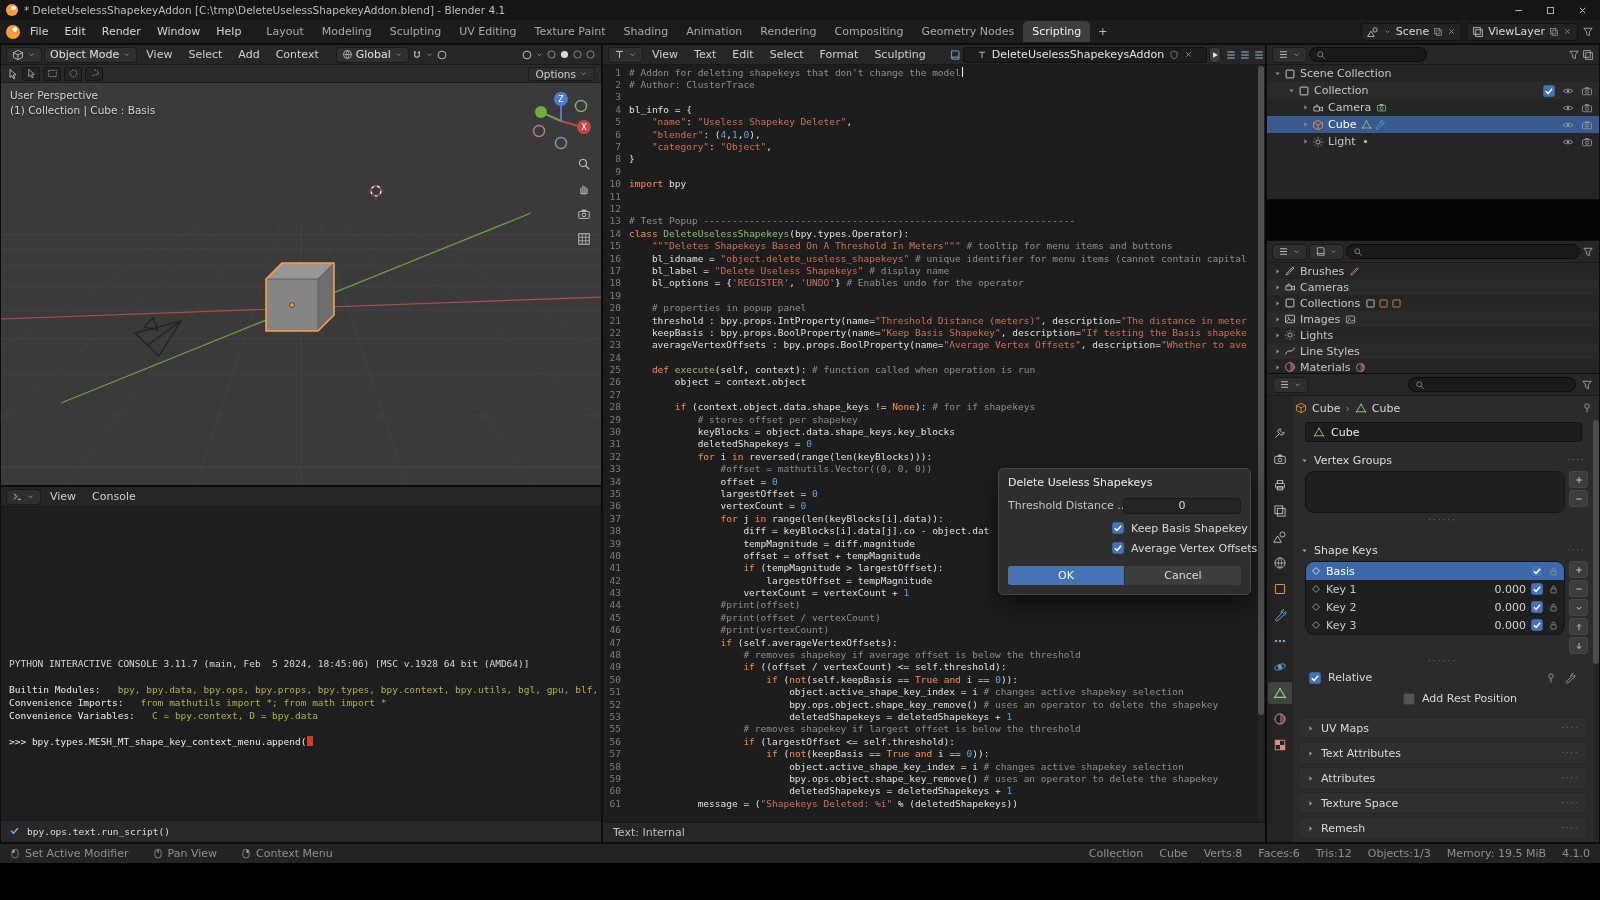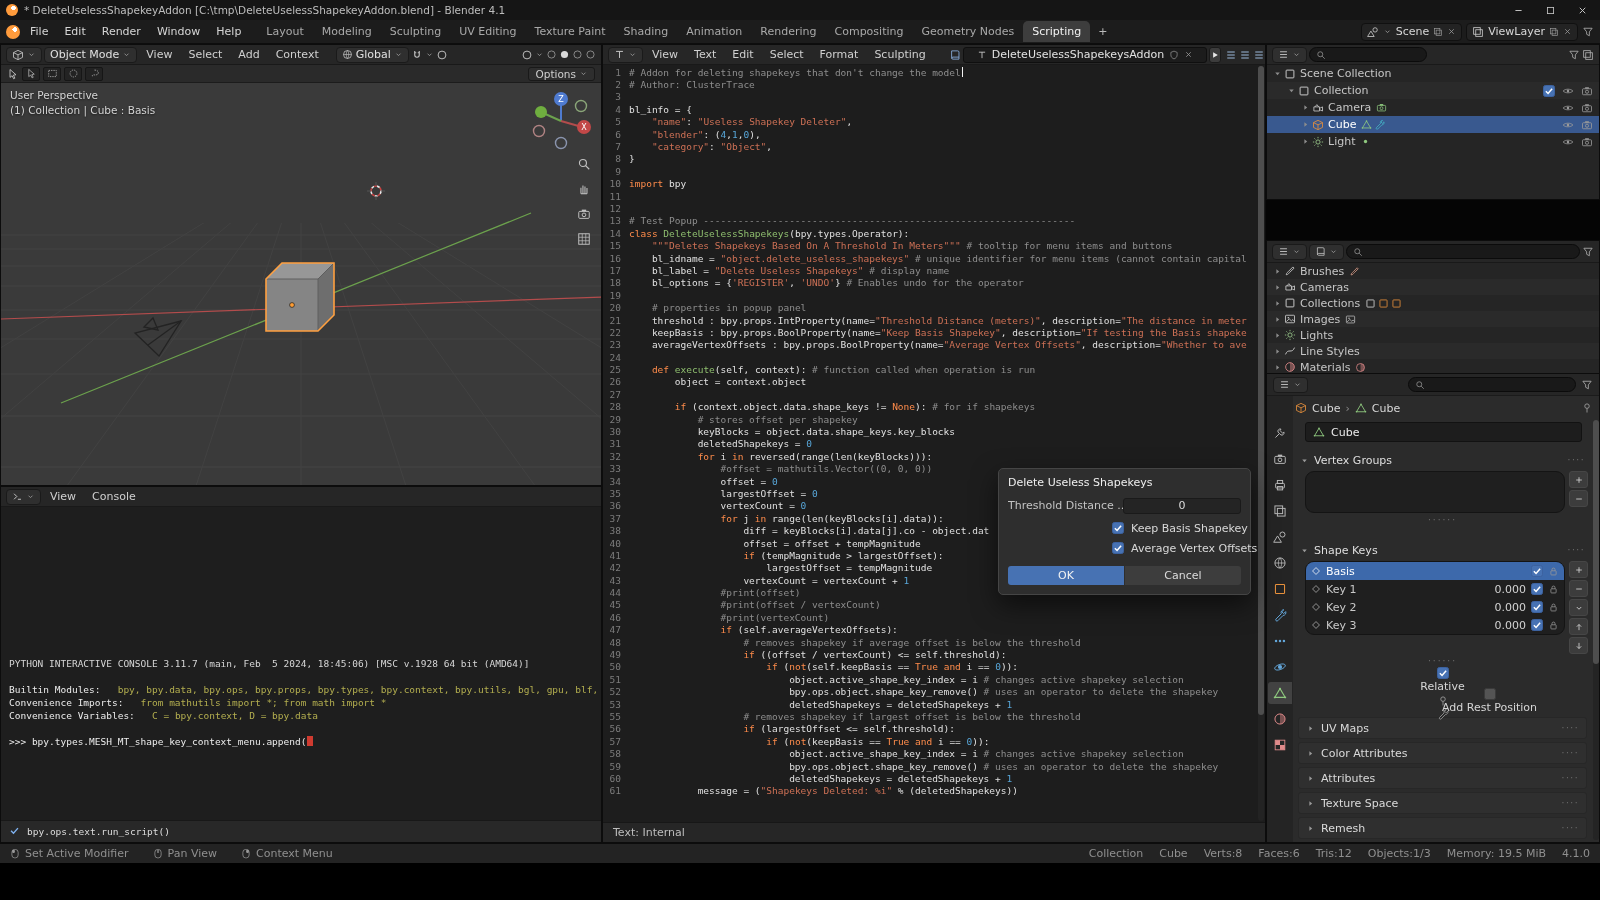--- a/index.html
+++ b/index.html
@@ -128,21 +128,21 @@
 .plist{flex:1;background:#1f1f1f;border:1px solid #141414;border-radius:9px;overflow:hidden;}
 .plist.vg{height:42px;}
 .plist.sk{height:74px;}
 .pbtns{width:19px;display:flex;flex-direction:column;gap:2px;}
 .pbtn{height:17px;background:#3c3c3c;border:1px solid #464646;border-radius:3px;
   display:flex;align-items:center;justify-content:center;color:#cfcfcf;}
 .sk-row{height:18px;display:flex;align-items:center;gap:5px;padding:0 5px;color:#c9c9c9;white-space:nowrap;}
 .sk-row.selected{background:#3d69ab;color:#fff;}
 .sk-val{margin-left:auto;width:42px;text-align:right;color:#d3d3d3;}
 .grip-row{height:13px;display:flex;align-items:center;justify-content:center;color:#6d6d6d;letter-spacing:2px;font-size:9px;}
-.crow{height:21px;display:flex;align-items:center;gap:1px;padding:0 16px;color:#d6d6d6;flex-direction:column;}
+.crow{height:21px;display:flex;align-items:center;gap:7px;padding:0 16px;color:#d6d6d6;}
 .cpanel{height:22px;background:#2f2f2f;border:1px solid #272727;border-radius:3px;margin:3px 5px;
   display:flex;align-items:center;gap:6px;padding:0 7px;color:#dadada;}
 #props-scroll{position:absolute;right:0;top:46px;width:6px;bottom:2px;background:#242424;border-radius:3px;}
 #props-thumb{position:absolute;left:0;top:0;width:6px;height:58%;background:#4e4e4e;border-radius:3px;}
 
 #statusbar{position:absolute;left:0;top:843px;width:1600px;height:20px;background:#232323;border-top:1px solid #0c0c0c;
   display:flex;align-items:center;padding:0 10px;color:#8f8f8f;}
 #sb-left{display:flex;align-items:center;gap:24px;}
 .sb-hint{display:flex;align-items:center;gap:5px;white-space:nowrap;}
 #sb-right{margin-left:auto;display:flex;align-items:center;gap:16px;white-space:nowrap;}
@@ -614,20 +614,21 @@
         <div class="cl"><span class="ln">29</span><span class="lc"><span class="tok-p">            </span><span class="tok-c"># stores offset per shapekey</span></span></div>
         <div class="cl"><span class="ln">30</span><span class="lc"><span class="tok-p">            keyBlocks = object.data.shape_keys.key_blocks</span></span></div>
         <div class="cl"><span class="ln">31</span><span class="lc"><span class="tok-p">            deletedShapekeys = </span><span class="tok-n">0</span></span></div>
         <div class="cl"><span class="ln">32</span><span class="lc"><span class="tok-p">            </span><span class="tok-k">for</span><span class="tok-p"> i </span><span class="tok-k">in</span><span class="tok-p"> reversed(range(len(keyBlocks))):</span></span></div>
         <div class="cl"><span class="ln">33</span><span class="lc"><span class="tok-p">                </span><span class="tok-c">#offset = mathutils.Vector((0, 0, 0))</span></span></div>
         <div class="cl"><span class="ln">34</span><span class="lc"><span class="tok-p">                offset = </span><span class="tok-n">0</span></span></div>
         <div class="cl"><span class="ln">35</span><span class="lc"><span class="tok-p">                largestOffset = </span><span class="tok-n">0</span></span></div>
         <div class="cl"><span class="ln">36</span><span class="lc"><span class="tok-p">                vertexCount = </span><span class="tok-n">0</span></span></div>
         <div class="cl"><span class="ln">37</span><span class="lc"><span class="tok-p">                </span><span class="tok-k">for</span><span class="tok-p"> j </span><span class="tok-k">in</span><span class="tok-p"> range(len(keyBlocks[i].data)):</span></span></div>
         <div class="cl"><span class="ln">38</span><span class="lc"><span class="tok-p">                    diff = keyBlocks[i].data[j].co - object.dat</span></span></div>
+        <div class="cl"><span class="ln">39</span><span class="lc"><span class="tok-p">                    tempMagnitude = diff.magnitude</span></span></div>
         <div class="cl"><span class="ln">40</span><span class="lc"><span class="tok-p">                    offset = offset + tempMagnitude</span></span></div>
         <div class="cl"><span class="ln">41</span><span class="lc"><span class="tok-p">                    </span><span class="tok-k">if</span><span class="tok-p"> (tempMagnitude &gt; largestOffset):</span></span></div>
         <div class="cl"><span class="ln">42</span><span class="lc"><span class="tok-p">                        largestOffset = tempMagnitude</span></span></div>
         <div class="cl"><span class="ln">43</span><span class="lc"><span class="tok-p">                    vertexCount = vertexCount + </span><span class="tok-n">1</span></span></div>
         <div class="cl"><span class="ln">44</span><span class="lc"><span class="tok-p">                </span><span class="tok-c">#print(offset)</span></span></div>
         <div class="cl"><span class="ln">45</span><span class="lc"><span class="tok-p">                </span><span class="tok-c">#print(offset / vertexCount)</span></span></div>
         <div class="cl"><span class="ln">46</span><span class="lc"><span class="tok-p">                </span><span class="tok-c">#print(vertexCount)</span></span></div>
         <div class="cl"><span class="ln">47</span><span class="lc"><span class="tok-p">                </span><span class="tok-k">if</span><span class="tok-p"> (self.averageVertexOffsets):</span></span></div>
         <div class="cl"><span class="ln">48</span><span class="lc"><span class="tok-p">                    </span><span class="tok-c"># removes shapekey if average offset is below the threshold</span></span></div>
         <div class="cl"><span class="ln">49</span><span class="lc"><span class="tok-p">                    </span><span class="tok-k">if</span><span class="tok-p"> ((offset / vertexCount) &lt;= self.threshold):</span></span></div>
@@ -1509,21 +1510,21 @@
             </span>
             <span>UV Maps</span>
             <span class="panel-grip">····</span>
           </div>
           <div class="cpanel">
             <span class="ic" style="color: rgb(154, 154, 154);">
               <svg width="9" height="9" viewBox="0 0 16 16">
                 <path d="M6 4 L11 8 L6 12 Z" fill="currentColor"></path>
               </svg>
             </span>
-            <span>Color Attributes</span>
+            <span>Text Attributes</span>
             <span class="panel-grip">····</span>
           </div>
           <div class="cpanel">
             <span class="ic" style="color: rgb(154, 154, 154);">
               <svg width="9" height="9" viewBox="0 0 16 16">
                 <path d="M6 4 L11 8 L6 12 Z" fill="currentColor"></path>
               </svg>
             </span>
             <span>Attributes</span>
             <span class="panel-grip">····</span>

